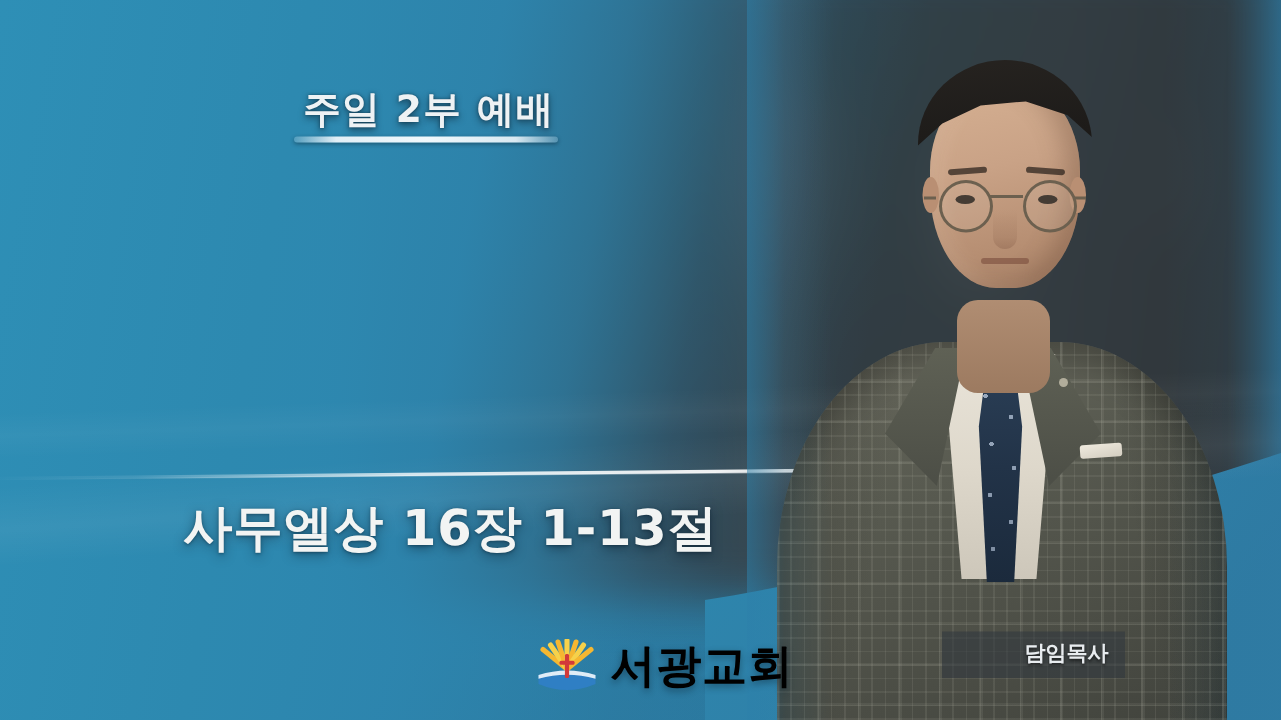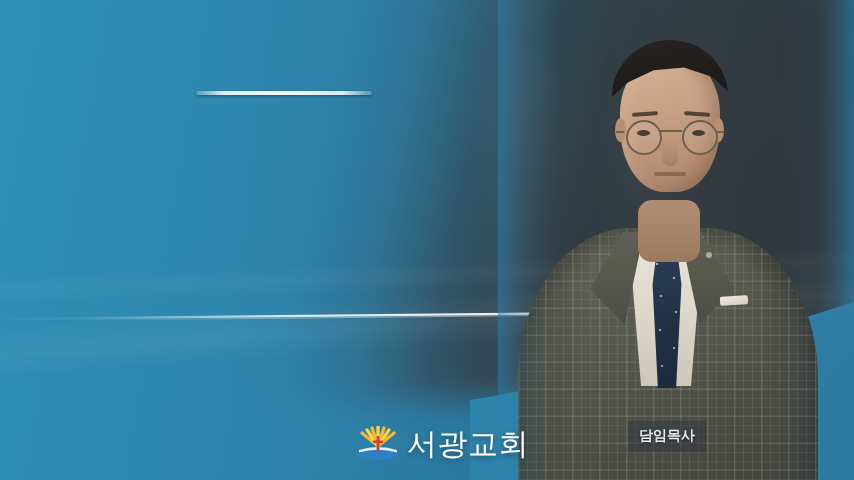--- a/index.html
+++ b/index.html
@@ -308,43 +308,44 @@
   .logo {
     position: absolute;
     left: 356px; top: 424px;
     display: flex;
     align-items: center;
     gap: 7px;
   }
   .logo-mark { width: 44px; height: 38px; display: block; }
   .logo-text {
     font-size: 30px;
-    font-weight: 400;
+    font-weight: 700;
     letter-spacing: 0.5px;
-    color: #ffffff;
+    color: #000000;
     text-shadow: 0 2px 5px rgba(10,30,45,0.45);
     white-space: nowrap;
   }
 
   
   .name-band {
     position: absolute;
     left: 628px; top: 421px;
     padding: 6px 11px 7px 11px;
     background: rgba(48,56,62,0.56);
     display: flex;
     align-items: baseline;
     gap: 6px;
     white-space: nowrap;
   }
   .name-role {
     font-size: 14px;
     font-weight: 700;
     color: #e8ecef;
     text-shadow: 0 1px 2px rgba(0,0,0,0.55);
+    margin-left: 44px;
   }
   .name-value {
     font-size: 26px;
     font-weight: 800;
     color: #f4f6f8;
     letter-spacing: 0.5px;
     text-shadow: 0 1px 3px rgba(0,0,0,0.6);
   }
 </style>
 </head>
@@ -413,23 +414,25 @@
       <span class="gl-lens right"></span>
       <span class="gl-bridge"></span>
       <span class="gl-temple-l"></span>
       <span class="gl-temple-r"></span>
     </div>
     <div class="spk-nose"></div>
     <div class="spk-mouth"></div>
     <div class="spk-blend"></div>
   </div>
 
+  <div class="service-label">주일 2부 예배</div>
   <div class="service-underline"></div>
 
 
+  <div class="scripture">사무엘상 16장 1-13절</div>
 
   <div class="logo">
     <svg class="logo-mark" viewBox="0 0 44 38" xmlns="http://www.w3.org/2000/svg">
       <g>
         <path d="M22 20 L6 7" stroke="#f5b731" stroke-width="3.4" stroke-linecap="round"></path>
         <path d="M22 20 L11 4" stroke="#f6d14a" stroke-width="3.4" stroke-linecap="round"></path>
         <path d="M22 20 L16 2" stroke="#f5b731" stroke-width="3.4" stroke-linecap="round"></path>
         <path d="M22 20 L22 1" stroke="#f6d14a" stroke-width="3.4" stroke-linecap="round"></path>
         <path d="M22 20 L28 2" stroke="#f5b731" stroke-width="3.4" stroke-linecap="round"></path>
         <path d="M22 20 L33 4" stroke="#f6d14a" stroke-width="3.4" stroke-linecap="round"></path>

